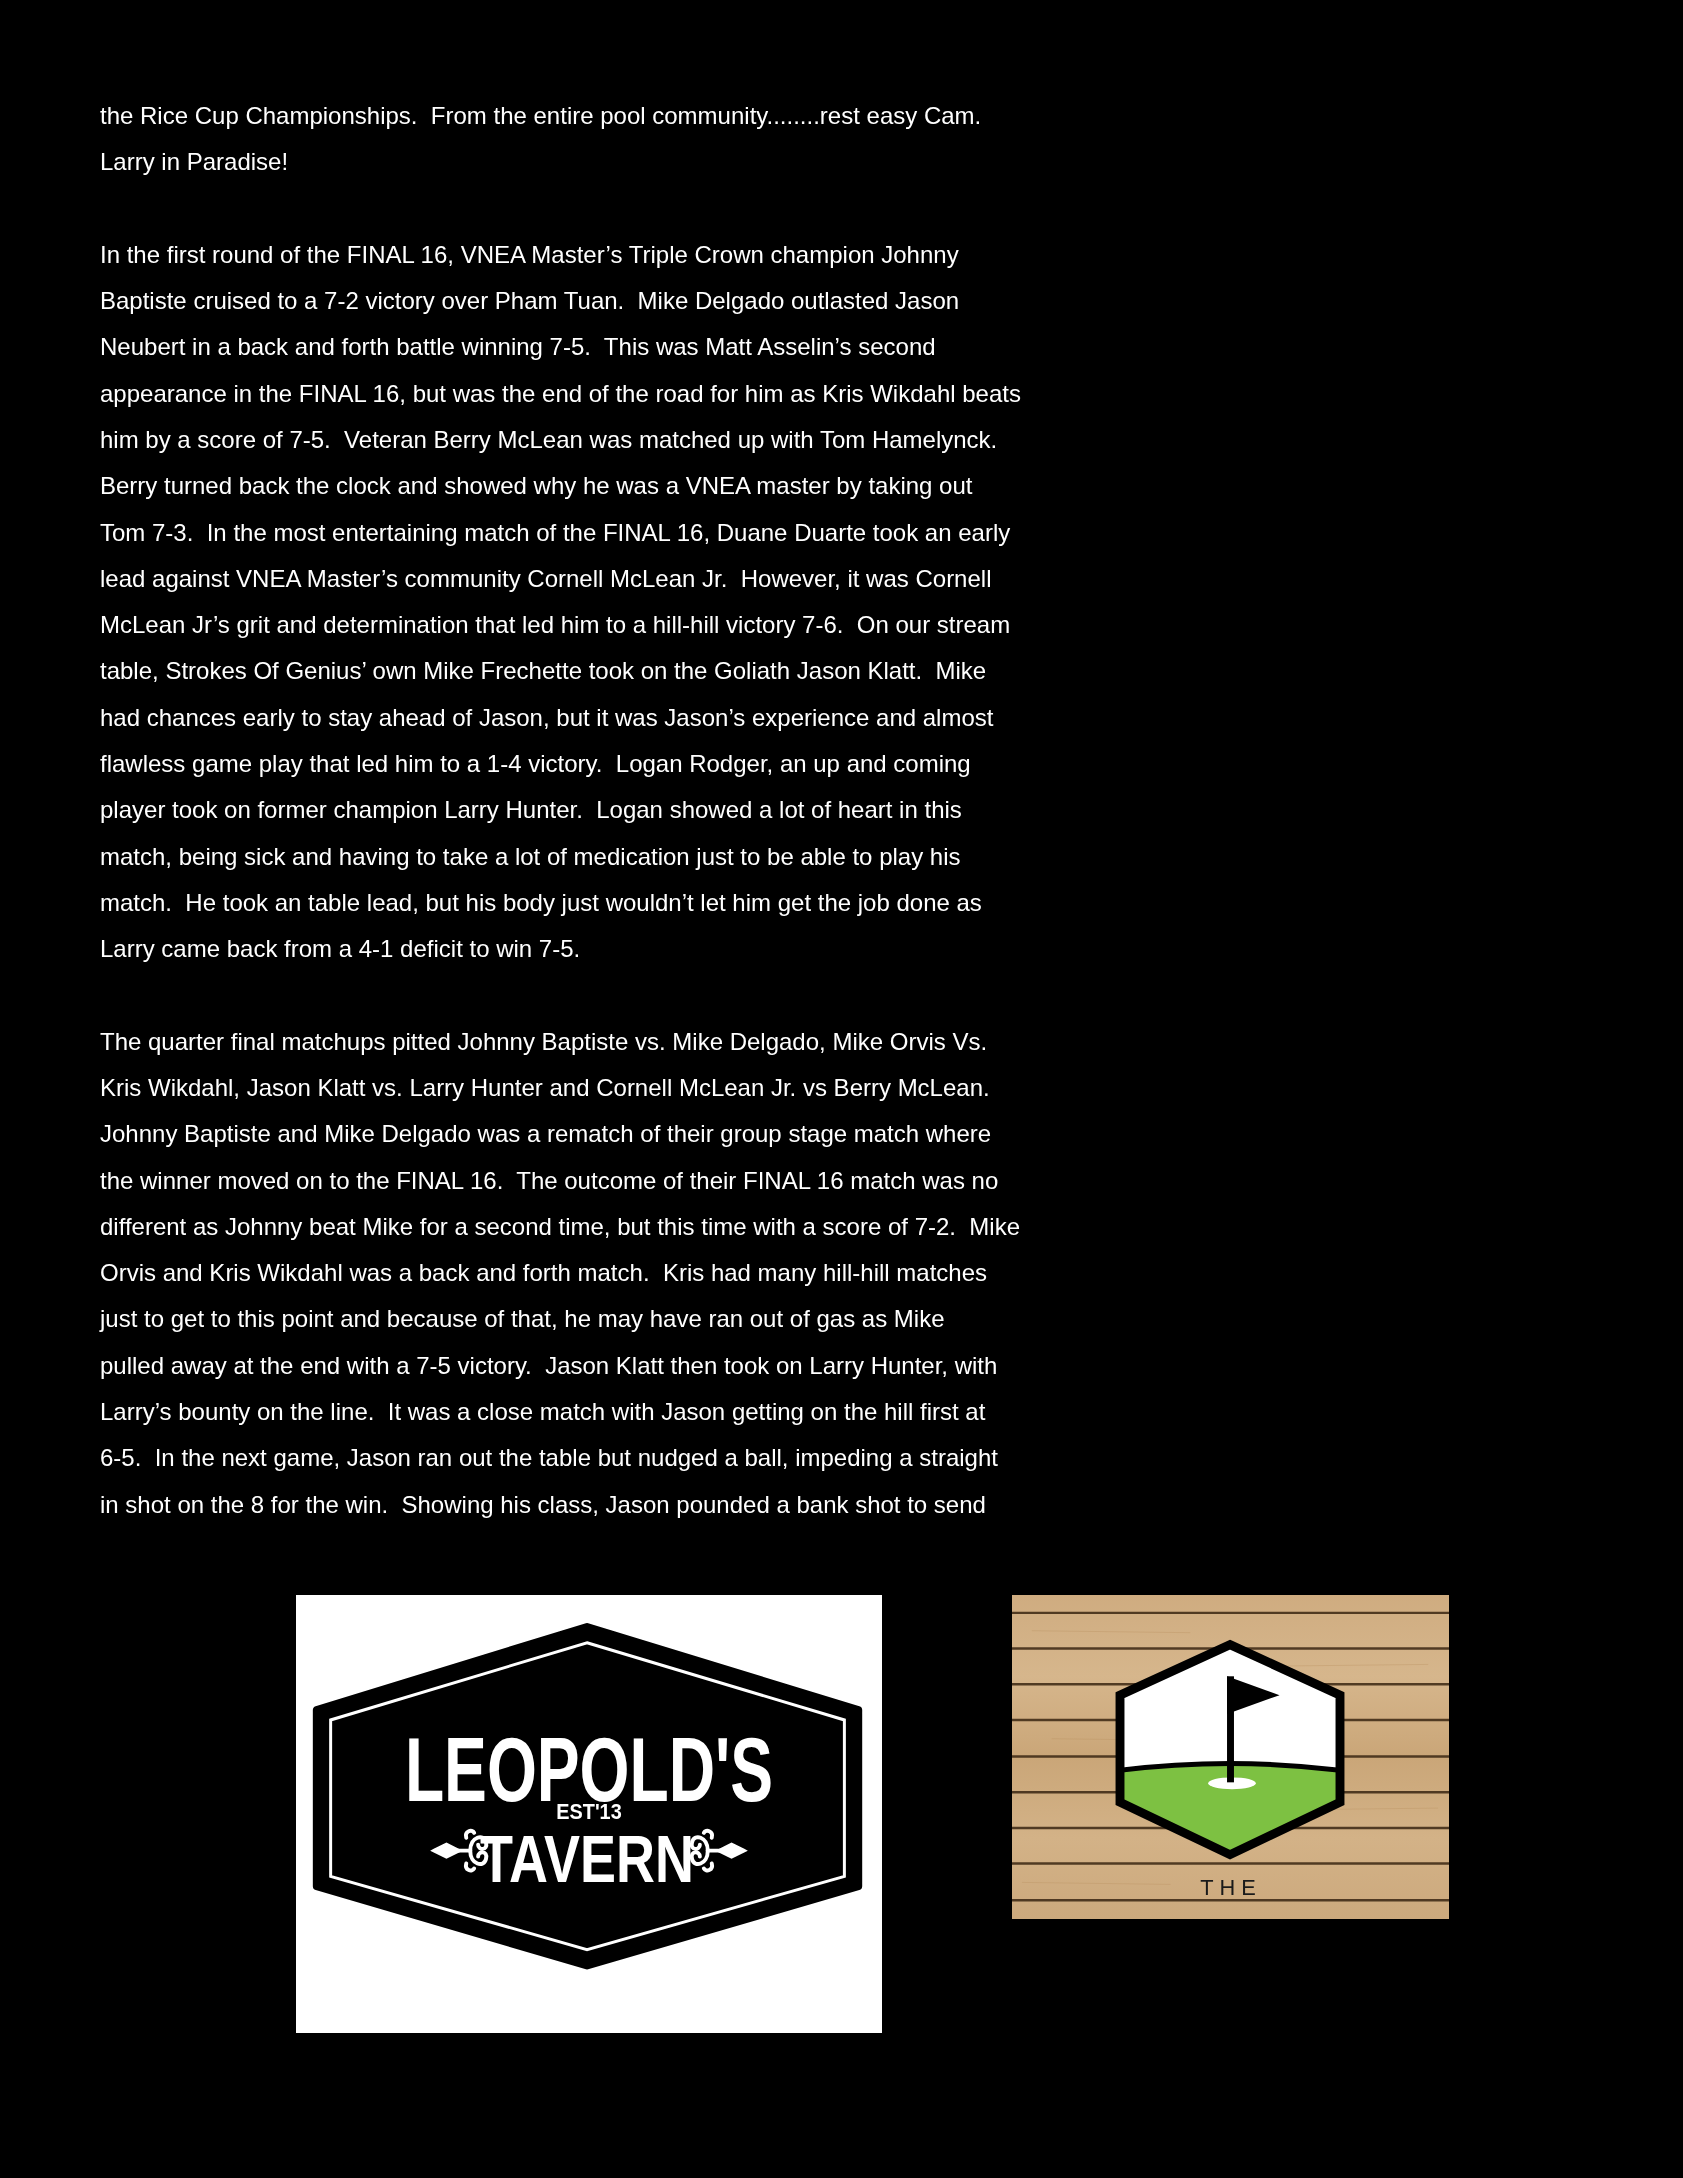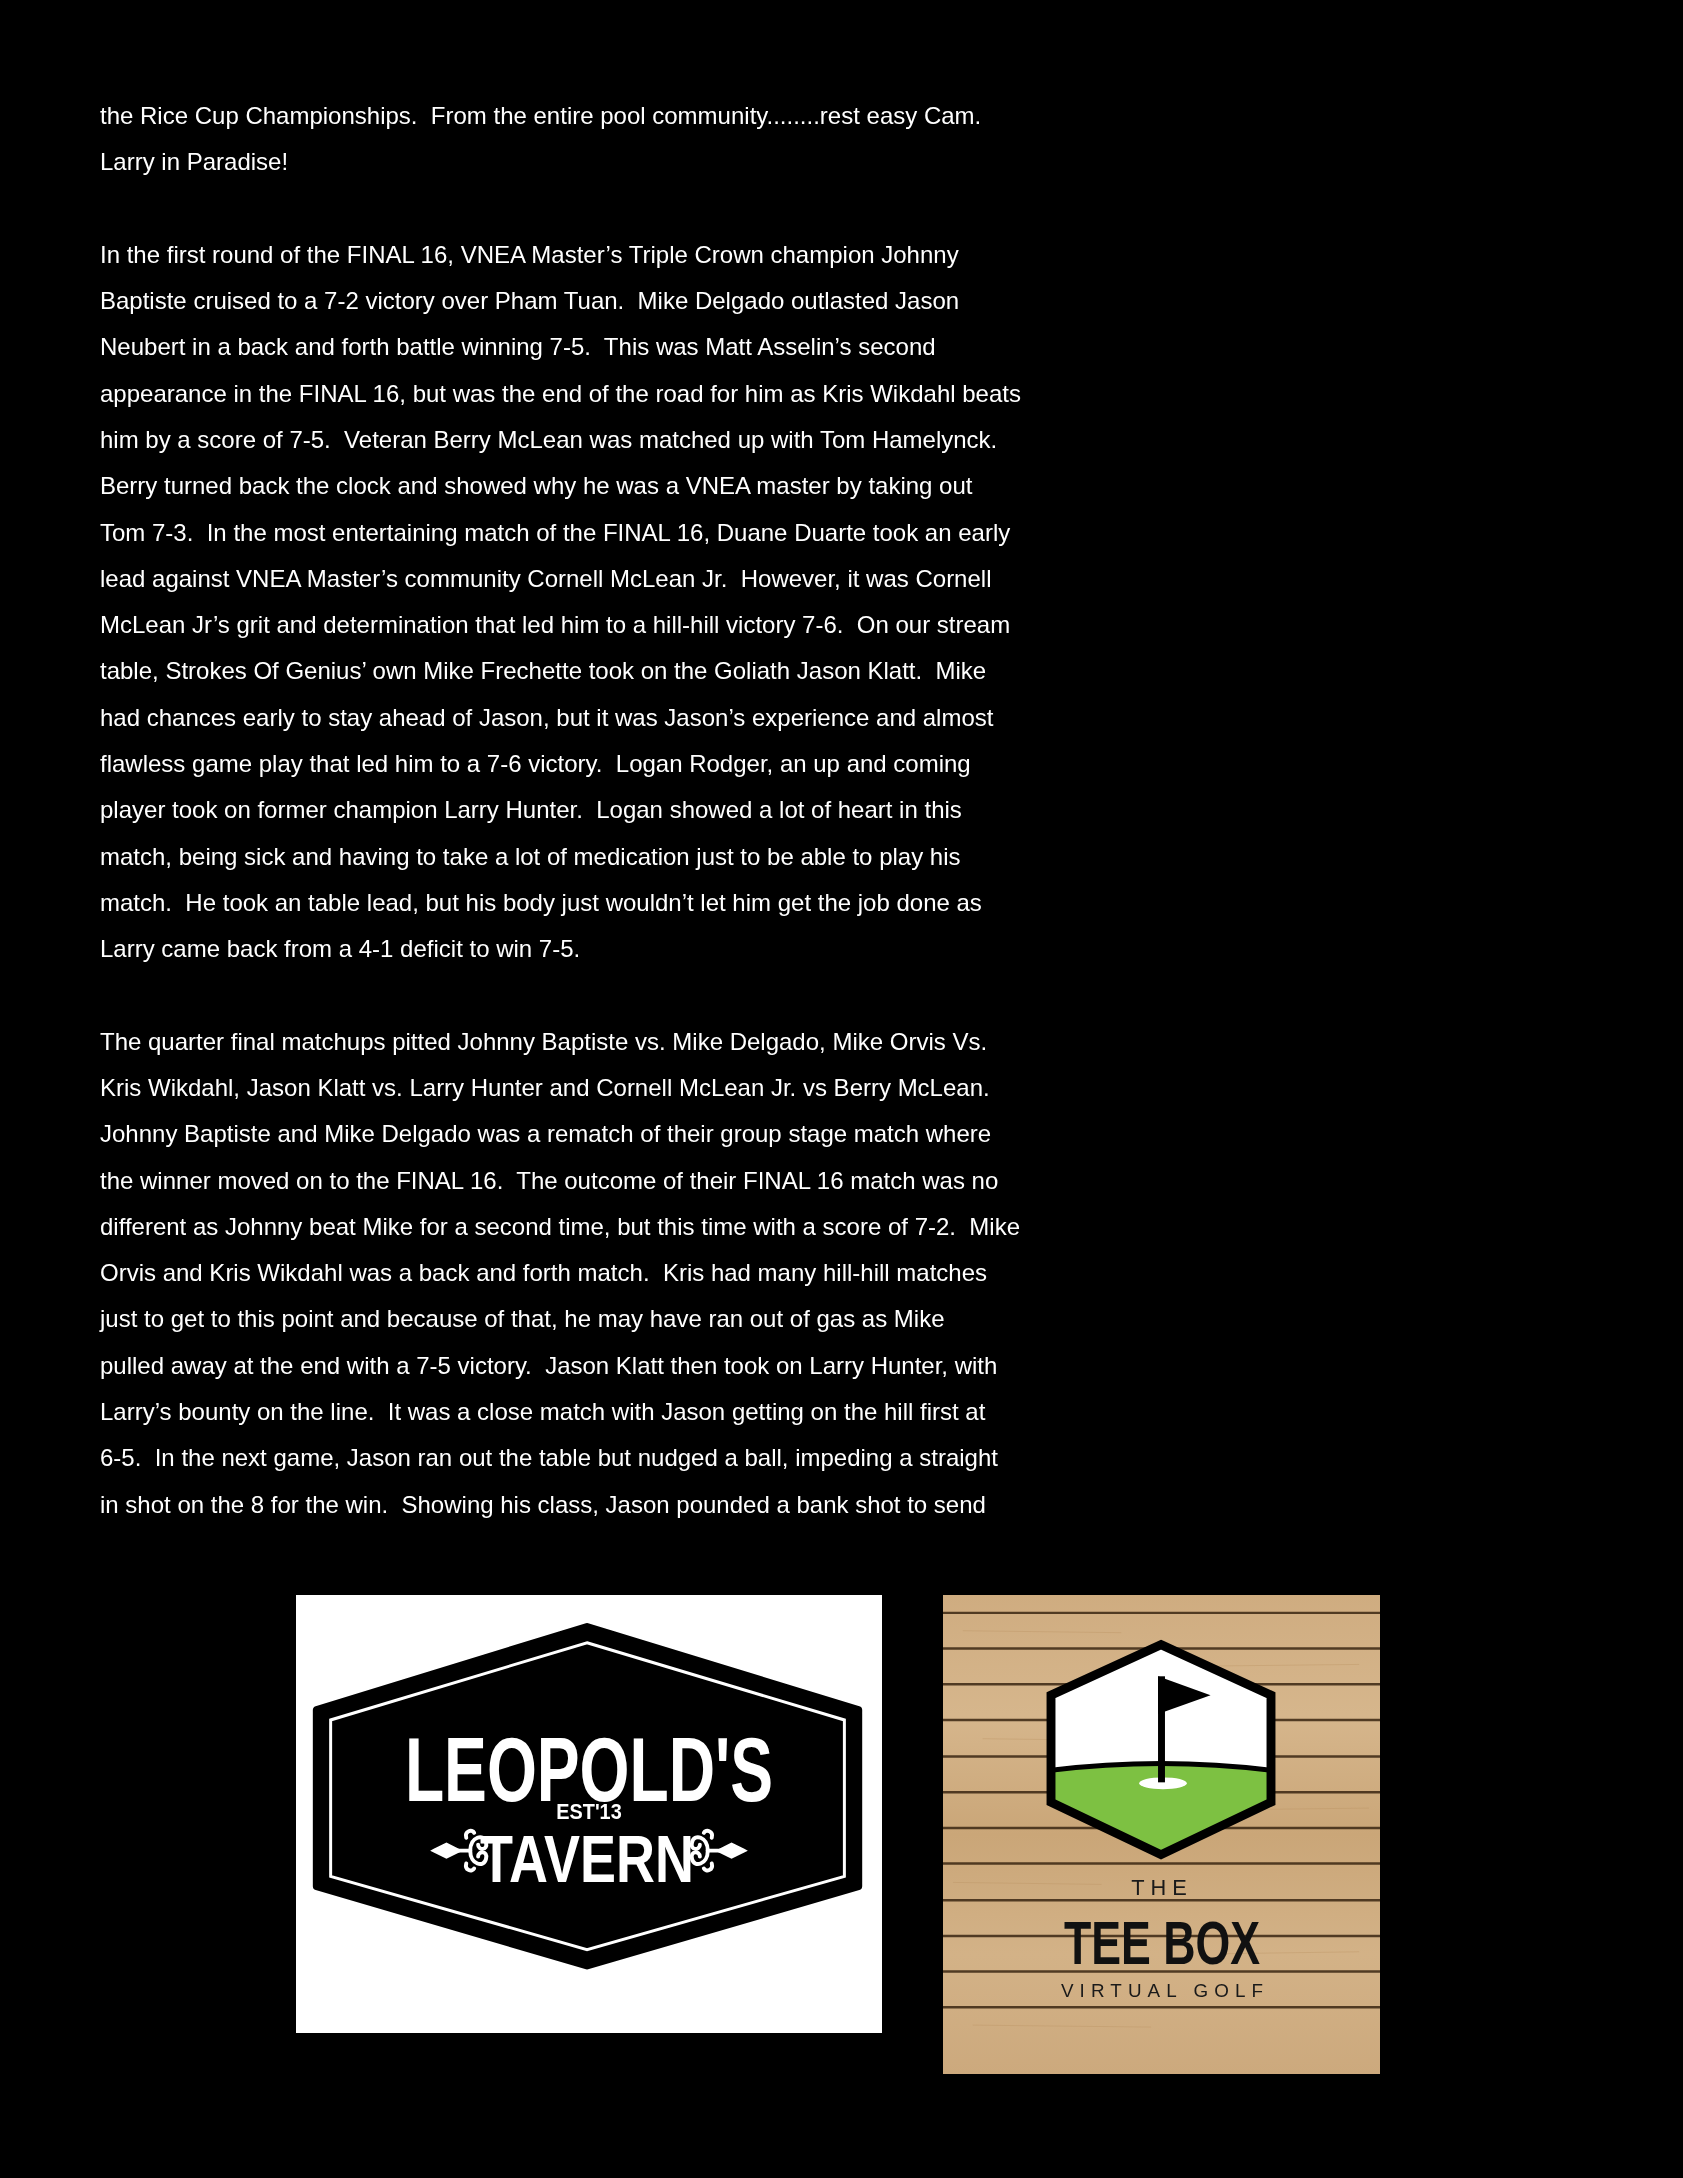--- a/index.html
+++ b/index.html
@@ -7,21 +7,21 @@
     width:1683px; height:2178px; background:#000000; position:relative; overflow:hidden;
     font-family:"Liberation Sans", sans-serif; color:#ffffff;
   }
   .article { position:absolute; left:0; top:0; width:1683px; height:1544px; }
   .line {
     position:absolute; left:100px; white-space:pre; font-size:24px; line-height:46px;
     height:46px; color:#ffffff;
   }
   .ad { position:absolute; overflow:hidden; }
   .ad-leopolds { left:253px; top:1595px; width:586px; height:438px; background:#ffffff;margin-left:43px; }
-  .ad-teebox { left:943px; top:1595px; width:437px; height:479px;
+  .ad-teebox { left:1012px; top:1595px; width:437px; height:324px;
     background: linear-gradient(180deg,#cfac80 0%,#d6b68c 25%,#caa678 50%,#d3b287 75%,#cca97d 100%); }
   .ad svg { position:absolute; left:0; top:0; }
 </style>
 </head>
 <body>
 
 <div class="article">
 
   <div>
     <div class="line" style="top:93px">the Rice Cup Championships.  From the entire pool community........rest easy Cam.</div>
@@ -33,21 +33,21 @@
     <div class="line" style="top:278px">Baptiste cruised to a 7-2 victory over Pham Tuan.  Mike Delgado outlasted Jason</div>
     <div class="line" style="top:324px">Neubert in a back and forth battle winning 7-5.  This was Matt Asselin’s second</div>
     <div class="line" style="top:371px">appearance in the FINAL 16, but was the end of the road for him as Kris Wikdahl beats</div>
     <div class="line" style="top:417px">him by a score of 7-5.  Veteran Berry McLean was matched up with Tom Hamelynck.</div>
     <div class="line" style="top:463px">Berry turned back the clock and showed why he was a VNEA master by taking out</div>
     <div class="line" style="top:510px">Tom 7-3.  In the most entertaining match of the FINAL 16, Duane Duarte took an early</div>
     <div class="line" style="top:556px">lead against VNEA Master’s community Cornell McLean Jr.  However, it was Cornell</div>
     <div class="line" style="top:602px">McLean Jr’s grit and determination that led him to a hill-hill victory 7-6.  On our stream</div>
     <div class="line" style="top:648px">table, Strokes Of Genius’ own Mike Frechette took on the Goliath Jason Klatt.  Mike</div>
     <div class="line" style="top:695px">had chances early to stay ahead of Jason, but it was Jason’s experience and almost</div>
-    <div class="line" style="top:741px">flawless game play that led him to a 7-6 victory.  Logan Rodger, an up and coming</div>
+    <div class="line" style="top:741px">flawless game play that led him to a 1-4 victory.  Logan Rodger, an up and coming</div>
     <div class="line" style="top:787px">player took on former champion Larry Hunter.  Logan showed a lot of heart in this</div>
     <div class="line" style="top:834px">match, being sick and having to take a lot of medication just to be able to play his</div>
     <div class="line" style="top:880px">match.  He took an table lead, but his body just wouldn’t let him get the job done as</div>
     <div class="line" style="top:926px">Larry came back from a 4-1 deficit to win 7-5.</div>
   </div>
 
   <div>
     <div class="line" style="top:1019px">The quarter final matchups pitted Johnny Baptiste vs. Mike Delgado, Mike Orvis Vs.</div>
     <div class="line" style="top:1065px">Kris Wikdahl, Jason Klatt vs. Larry Hunter and Cornell McLean Jr. vs Berry McLean.</div>
     <div class="line" style="top:1111px">Johnny Baptiste and Mike Delgado was a rematch of their group stage match where</div>

